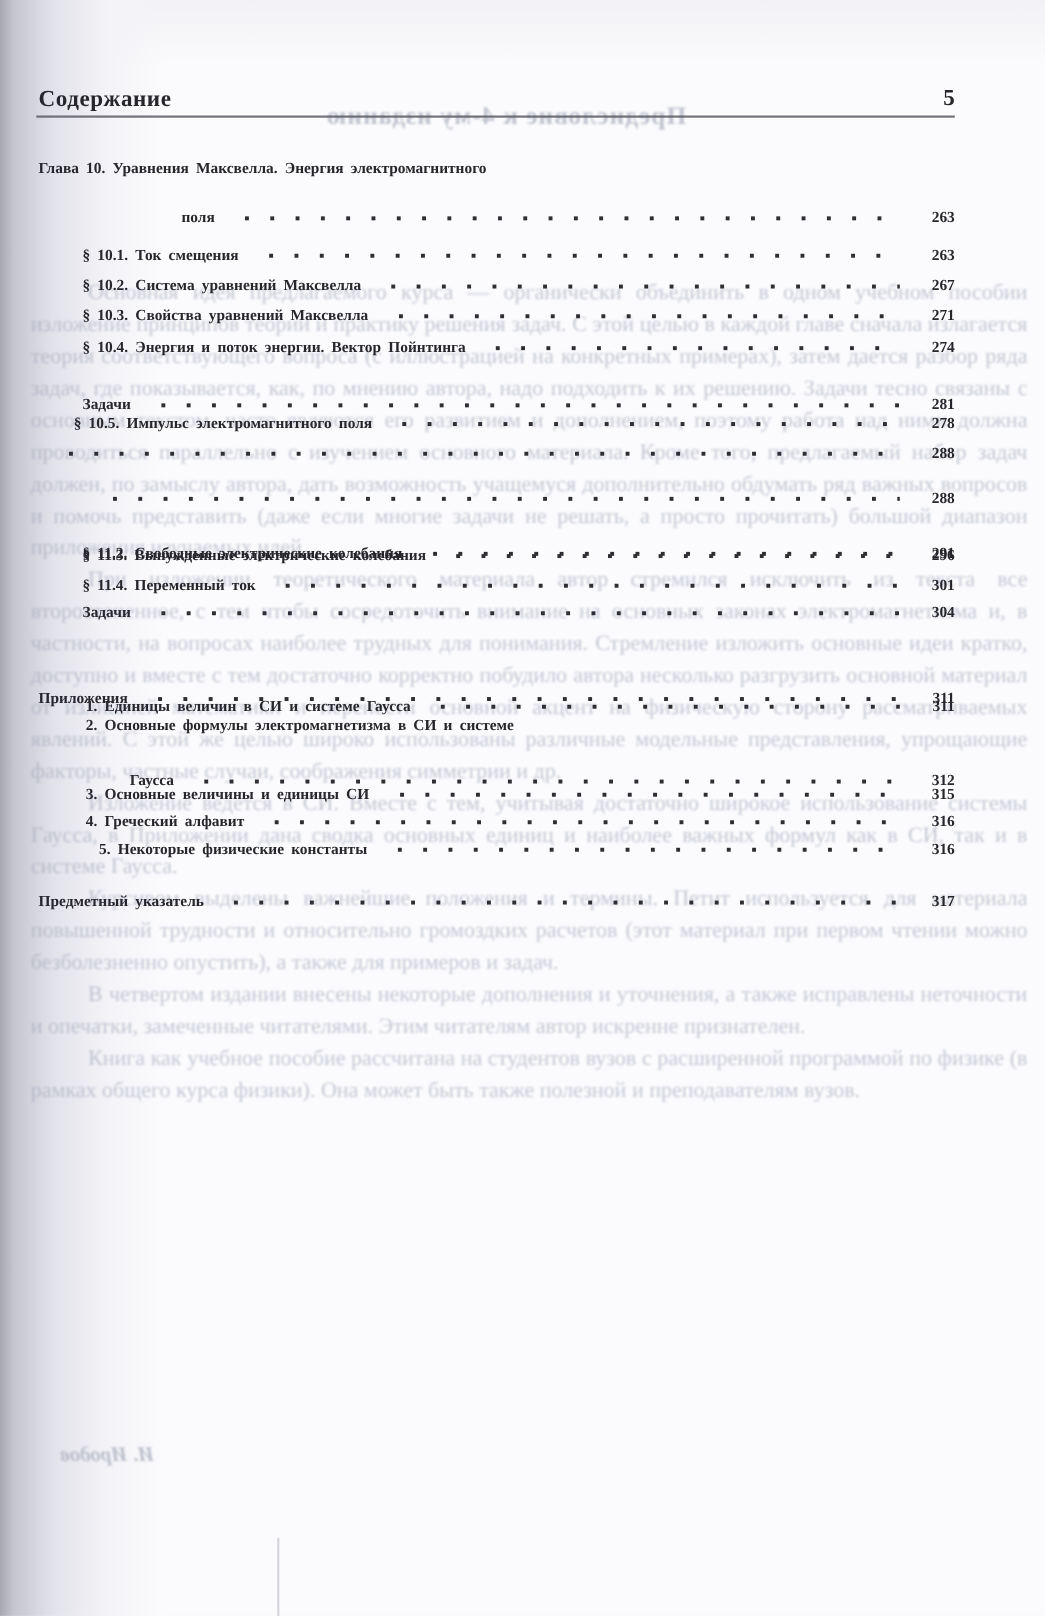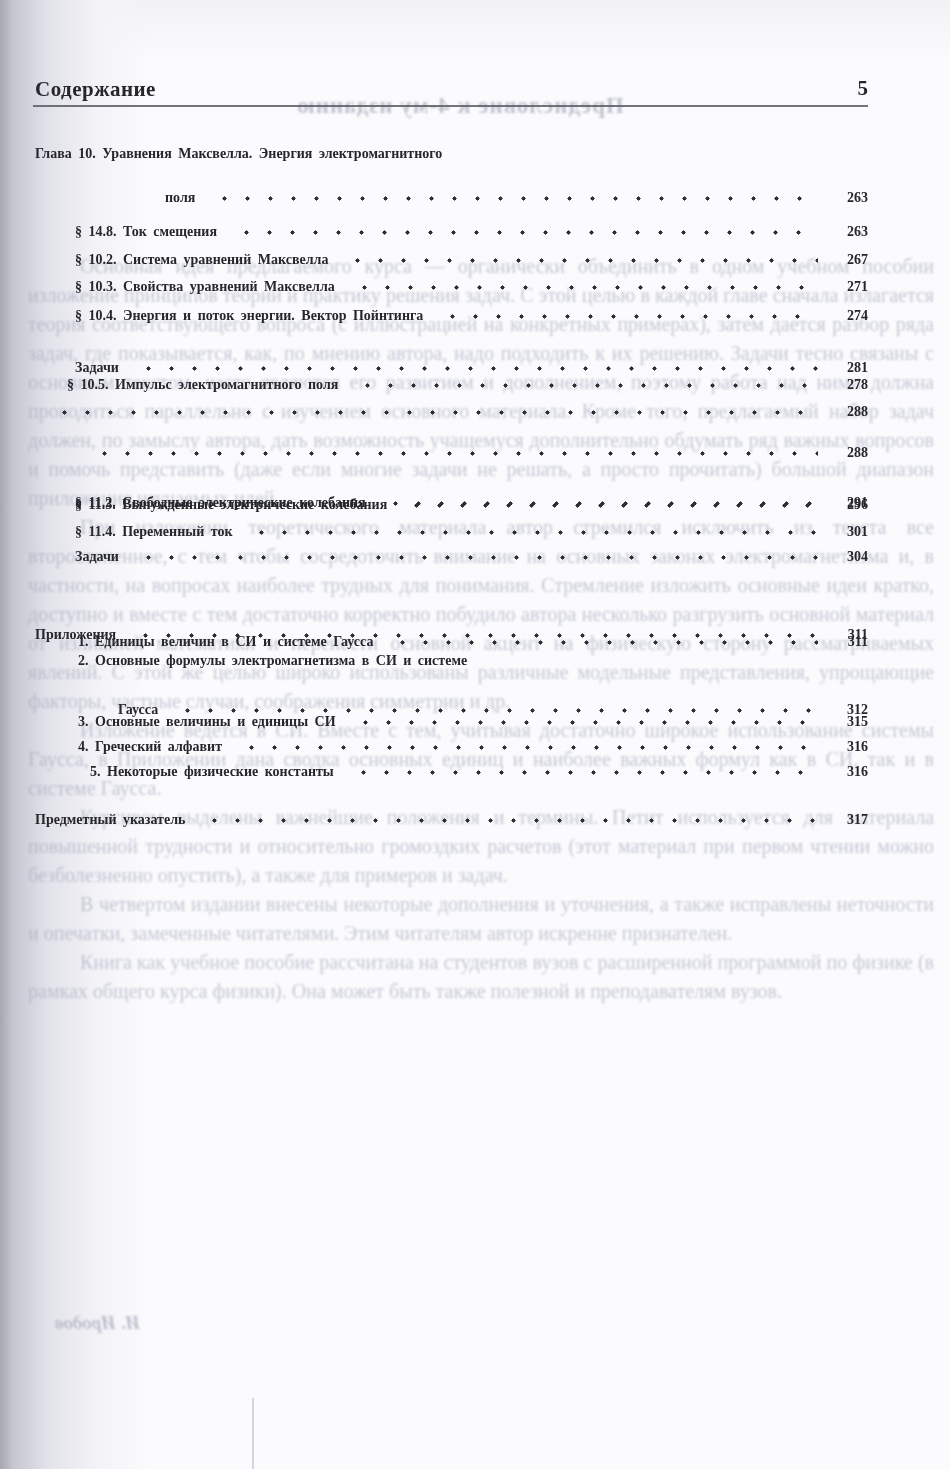--- a/index.html
+++ b/index.html
@@ -102,21 +102,21 @@
       <div class="row no-page" style="top:140px;left:0;">
         <span class="label">Глава 10. Уравнения Максвелла. Энергия электромагнитного</span>
 
       </div>
       <div class="row" style="top:175px;left:130px;">
         <span class="label">поля</span>
         <span class="leader"></span>
         <span class="pnum">263</span>
       </div>
       <div class="row" style="top:209px;left:40px;">
-        <span class="label">§ 14.8. Ток смещения</span>
+        <span class="label">§ 10.1. Ток смещения</span>
         <span class="leader"></span>
         <span class="pnum">263</span>
       </div>
       <div class="row" style="top:237px;left:40px;">
         <span class="label">§ 10.2. Система уравнений Максвелла</span>
         <span class="leader"></span>
         <span class="pnum">267</span>
       </div>
       <div class="row" style="top:264px;left:40px;">
         <span class="label">§ 10.3. Свойства уравнений Максвелла</span>

